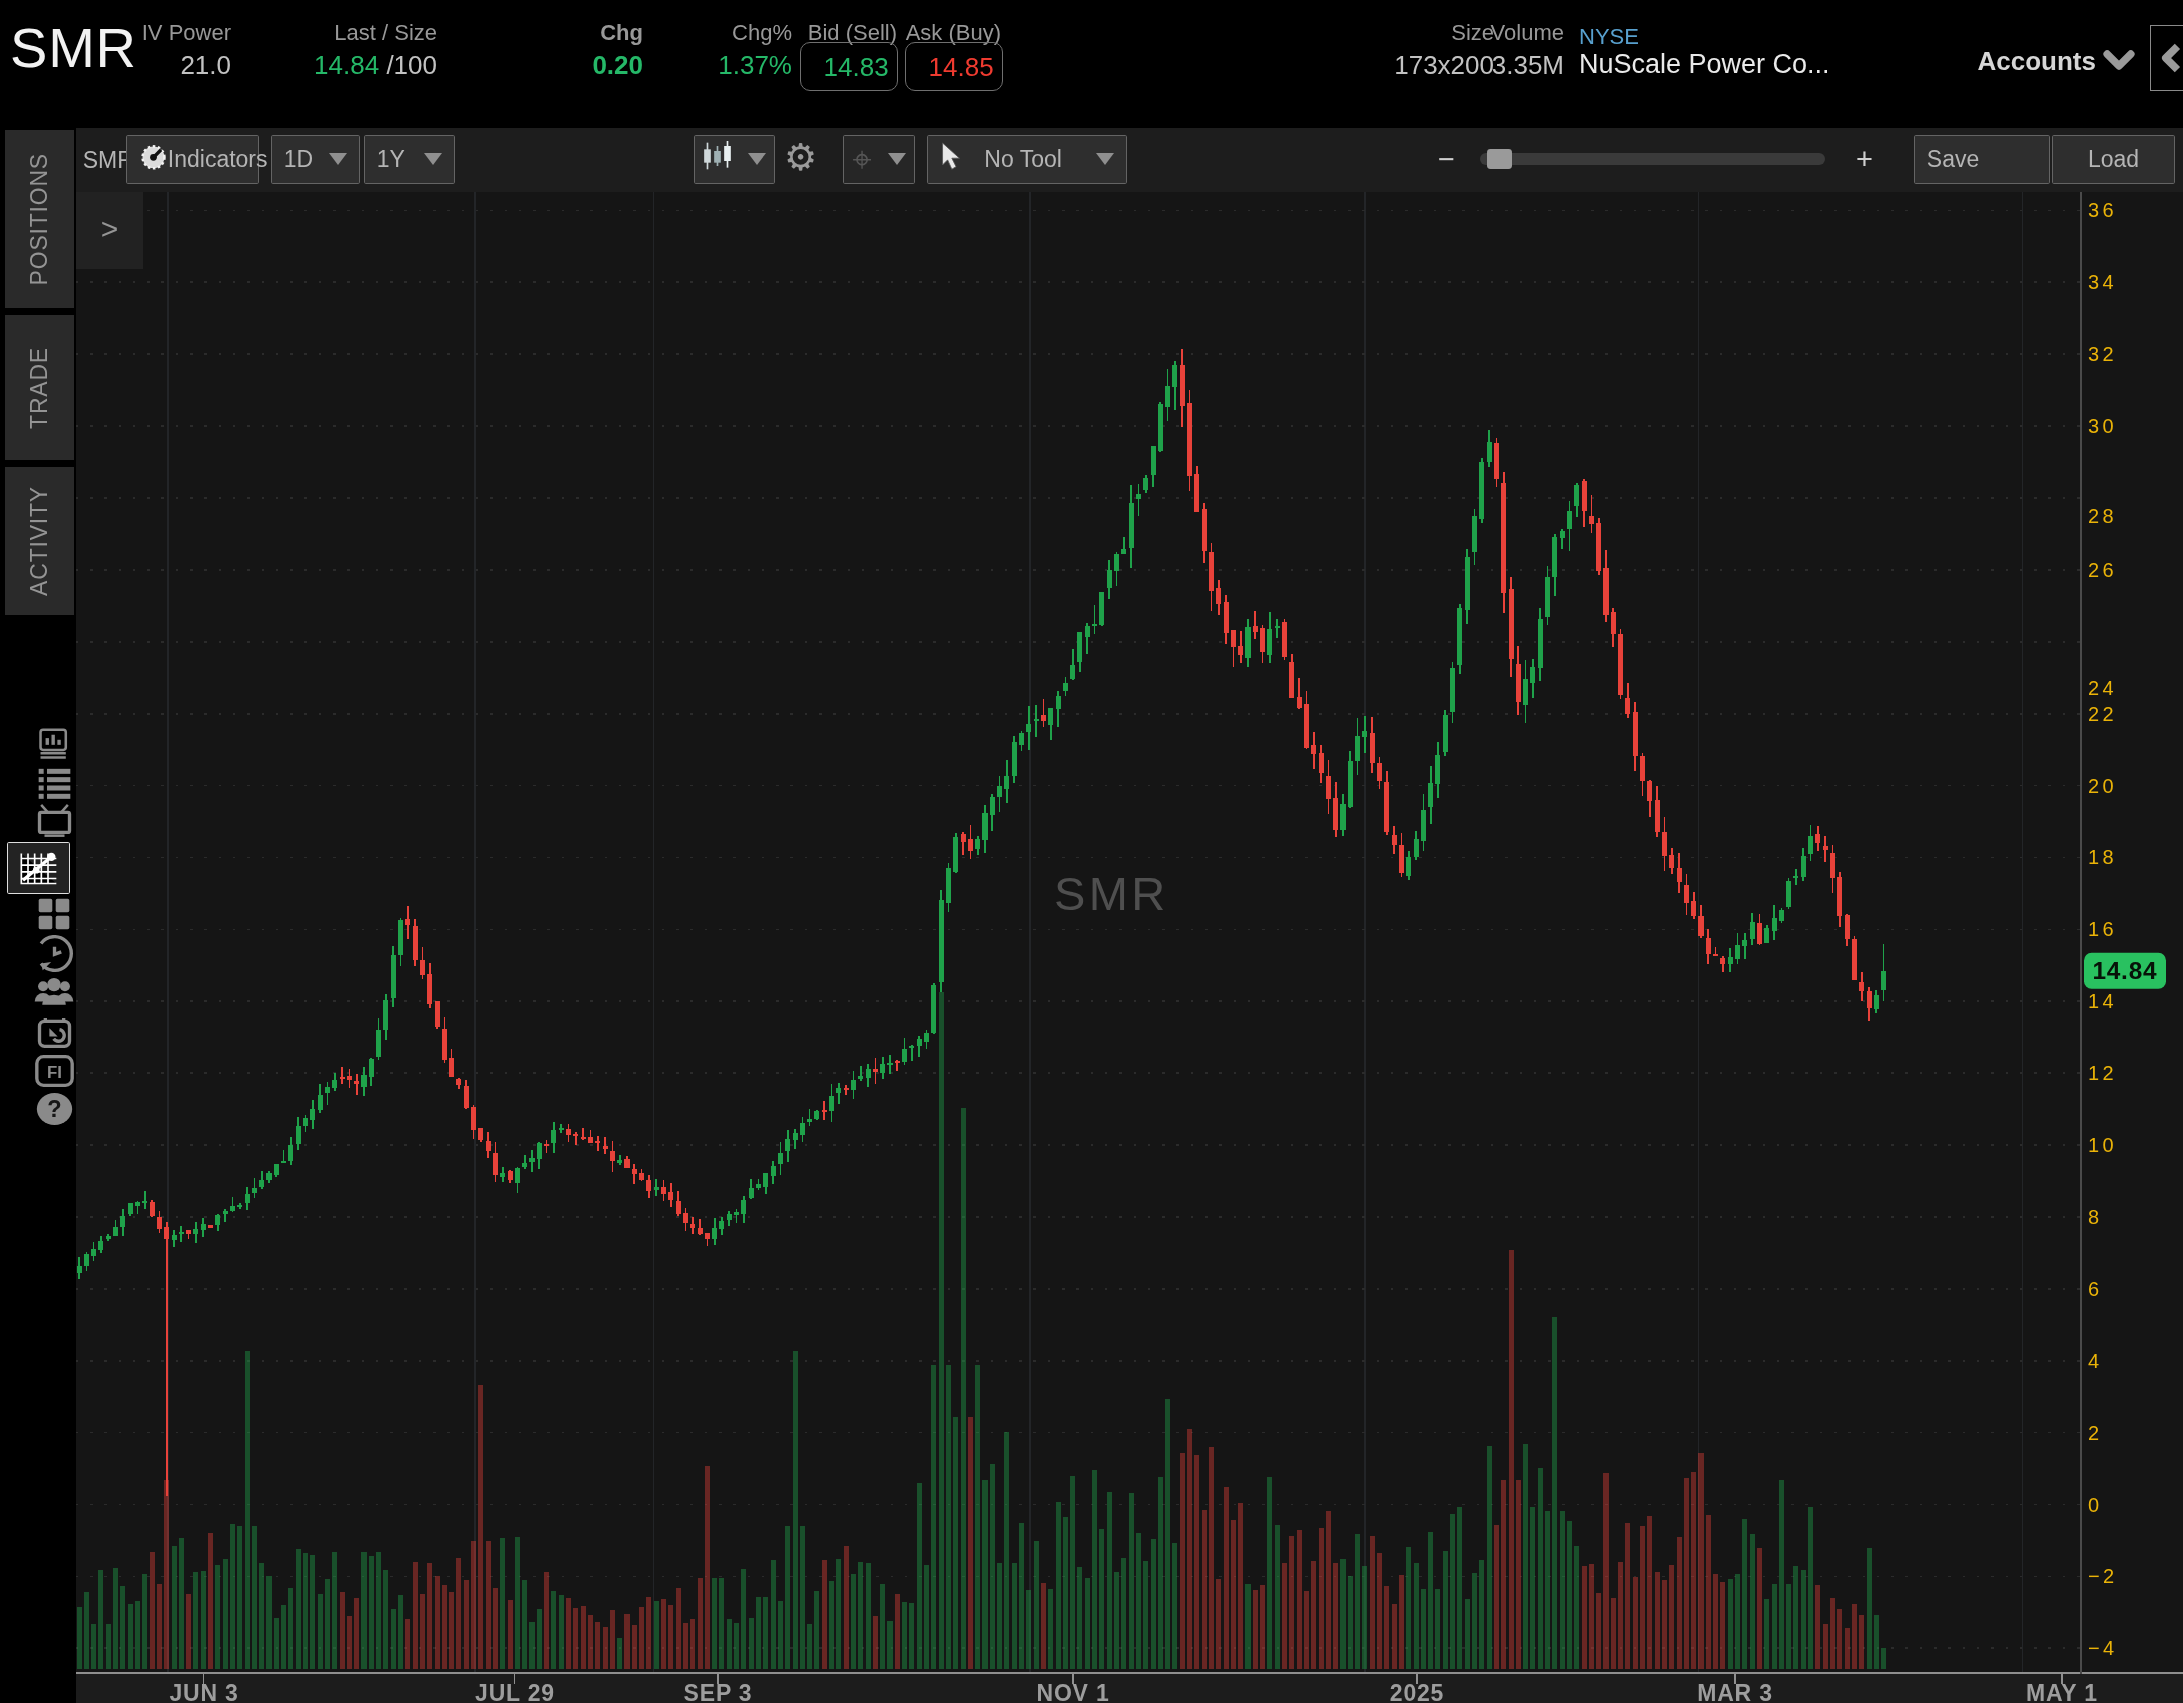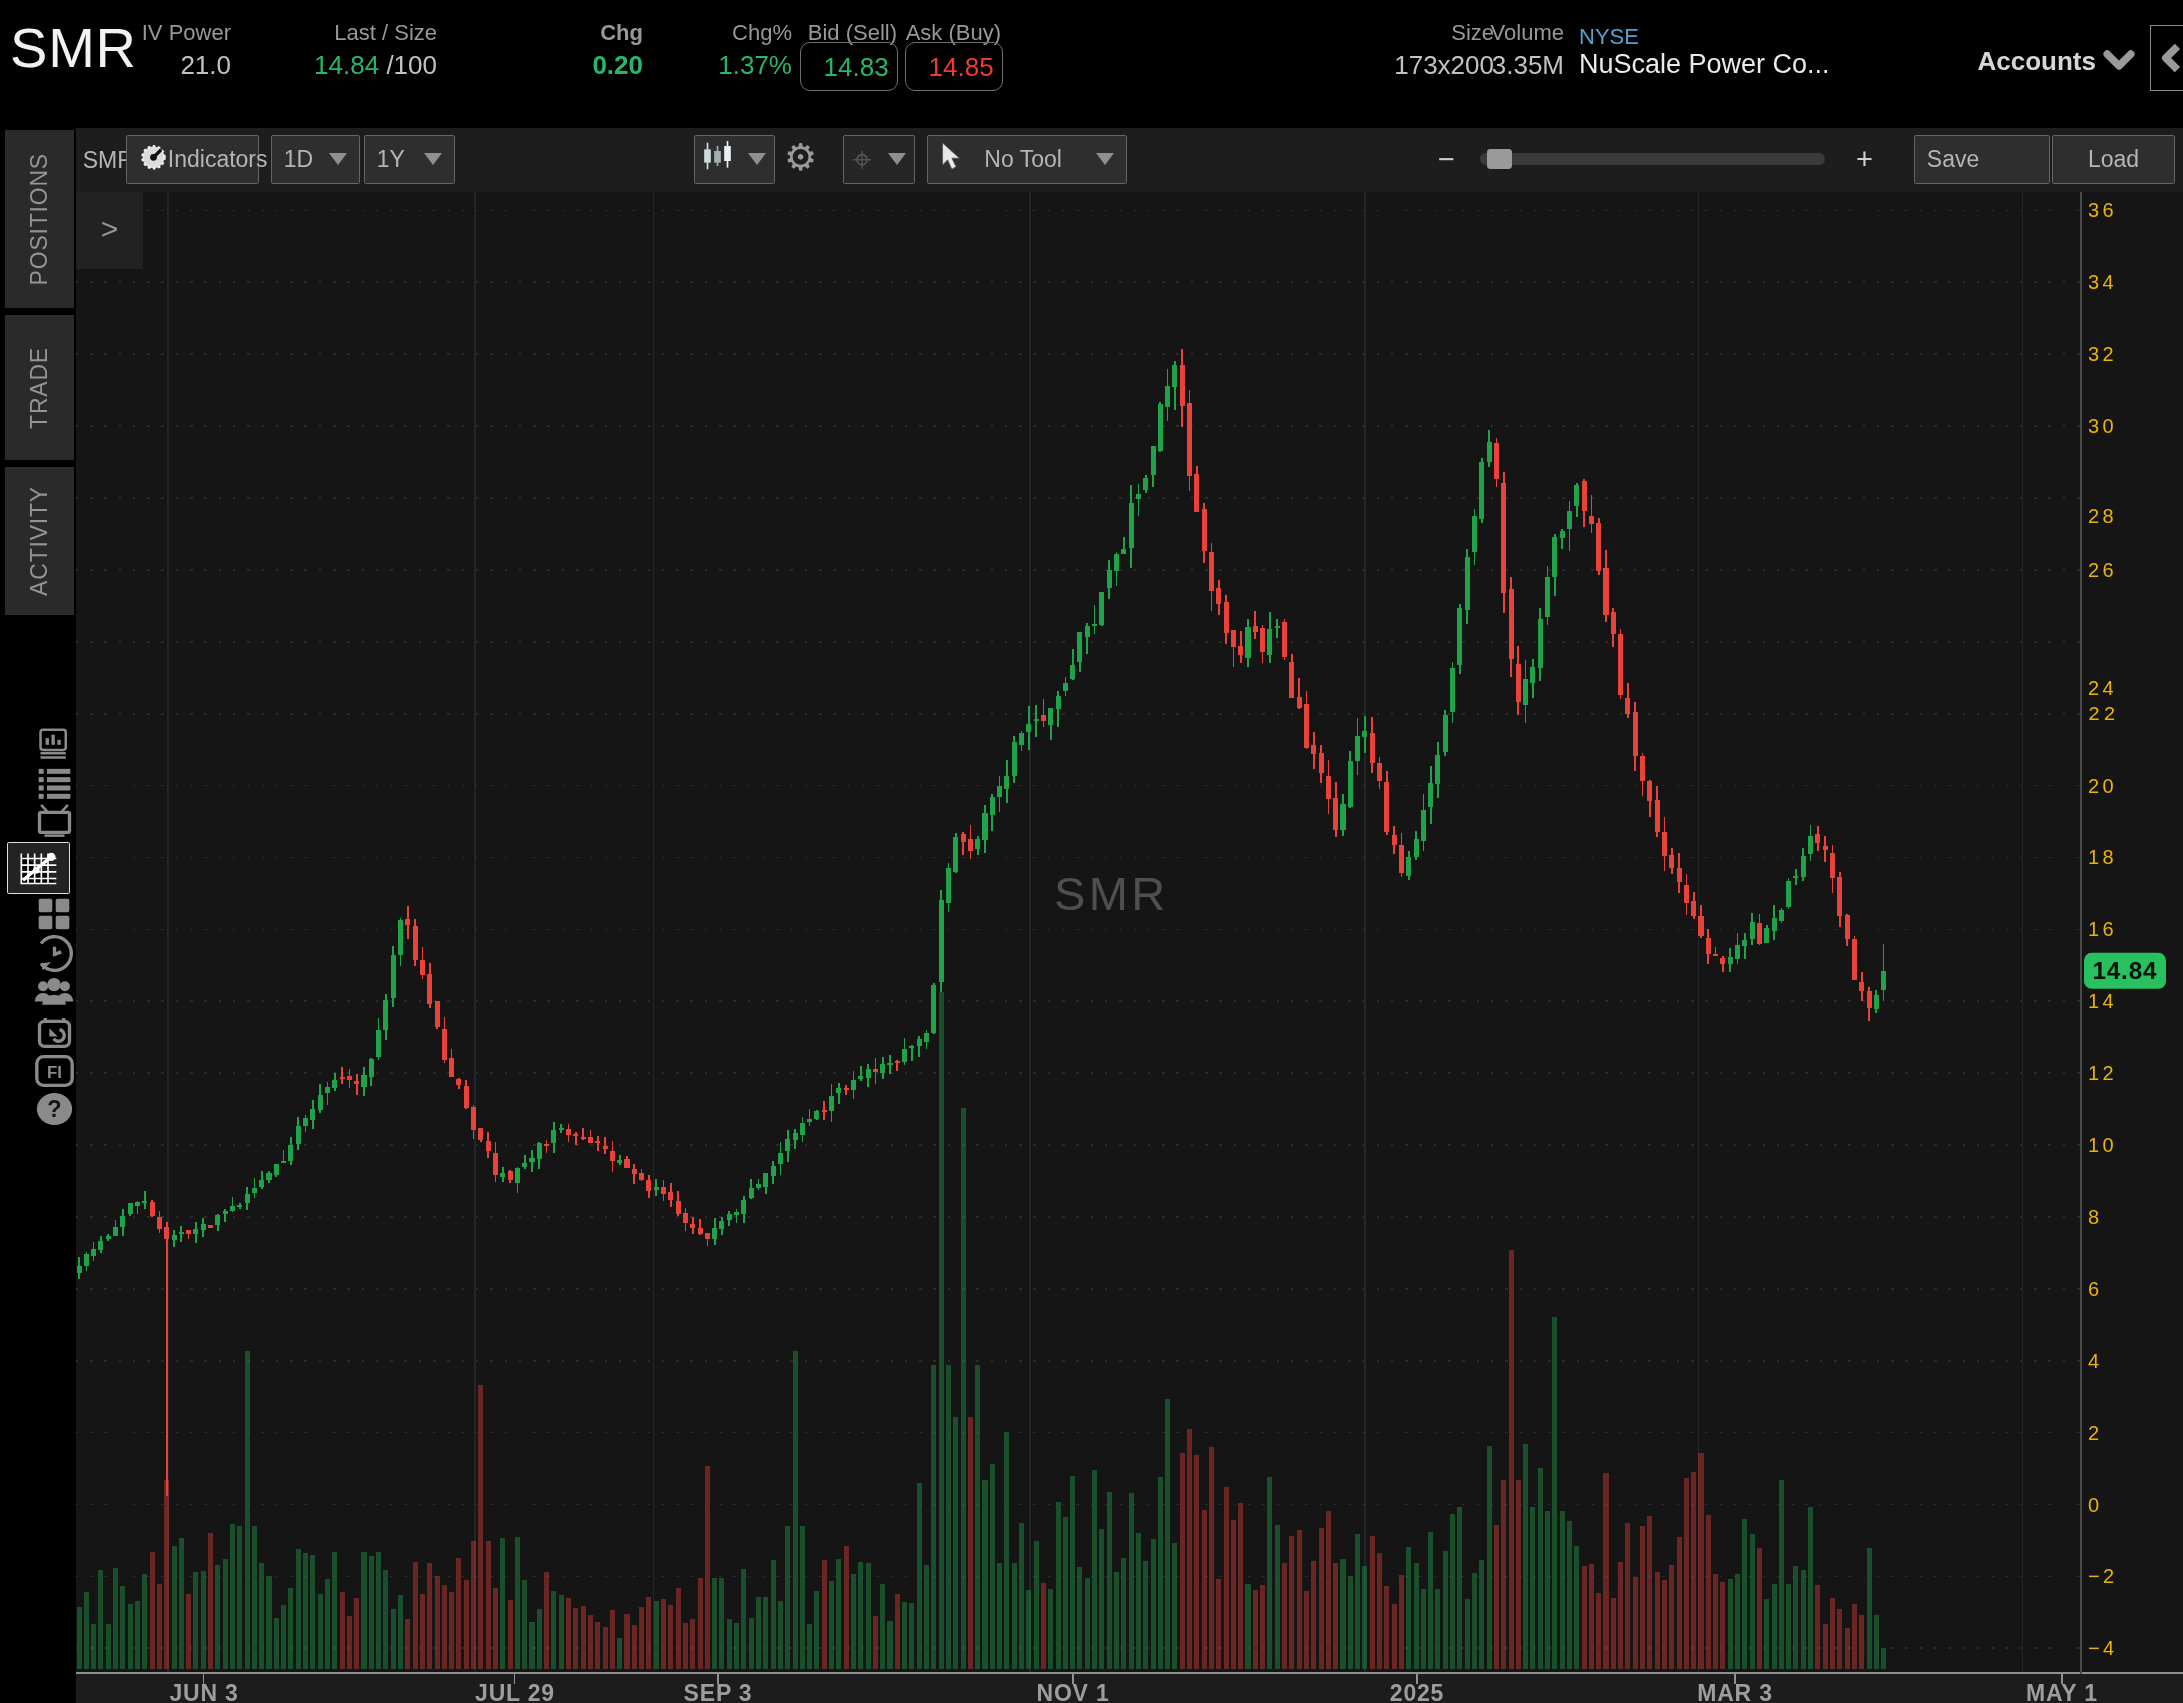--- a/index.html
+++ b/index.html
@@ -1072,21 +1072,21 @@
 <div class="axisline-x"></div>
 <div class="axisline-y"></div>
 <div id="axis-labels">
     <div class="ylab" style="top: 210px;">36</div>
     <div class="ylab" style="top: 282px;">34</div>
     <div class="ylab" style="top: 354px;">32</div>
     <div class="ylab" style="top: 426px;">30</div>
     <div class="ylab" style="top: 516px;">28</div>
     <div class="ylab" style="top: 570px;">26</div>
     <div class="ylab" style="top: 642px; margin-top: 46px;">24</div>
-    <div class="ylab" style="top: 714px; font-family: Liberation Mono, monospace;">22</div>
+    <div class="ylab" style="top: 714px;">22</div>
     <div class="ylab" style="top: 786px;">20</div>
     <div class="ylab" style="top: 857px;">18</div>
     <div class="ylab" style="top: 929px;">16</div>
     <div class="ylab" style="top: 1001px;">14</div>
     <div class="ylab" style="top: 1073px;">12</div>
     <div class="ylab" style="top: 1145px;">10</div>
     <div class="ylab" style="top: 1217px;">8</div>
     <div class="ylab" style="top: 1289px;">6</div>
     <div class="ylab" style="top: 1361px;">4</div>
     <div class="ylab" style="top: 1433px;">2</div>

